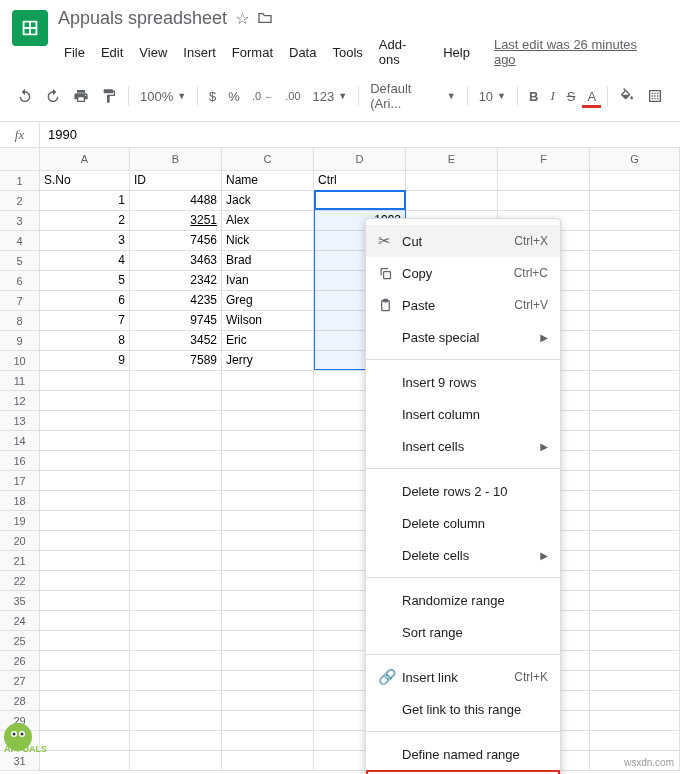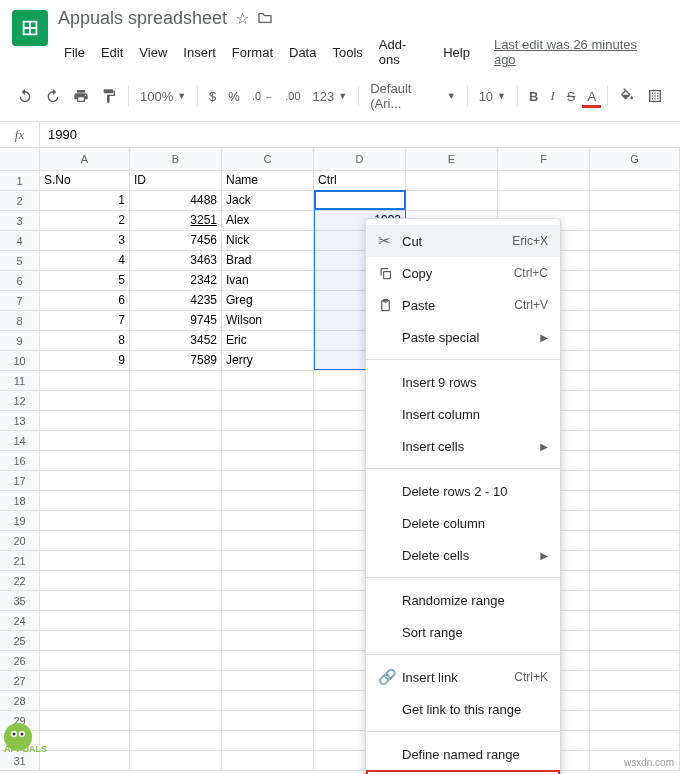--- a/index.html
+++ b/index.html
@@ -473,21 +473,21 @@
     </div>
 
   <div class="sel-range" style="left:314px; top:42px; width:92px; height:180px;"></div>
   <div class="sel-active" style="left:314px; top:42px; width:92px; height:20px;"></div>
 </div>
 
 <div class="context-menu" style="left:365px; top:218px;">
   <div class="ctx-item" style="background:#f1f3f4">
     <span class="ctx-icon">✂</span>
     <span class="ctx-label">Cut</span>
-    <span class="ctx-short">Eric+X</span>
+    <span class="ctx-short">Ctrl+X</span>
   </div>
   <div class="ctx-item">
     <span class="ctx-icon">
         <svg width="15" height="15" viewBox="0 0 24 24" fill="none" stroke="#5f6368" stroke-width="2">
           <rect x="9" y="9" width="11" height="11" rx="1"></rect>
           <path d="M5 15V5a1 1 0 011-1h10"></path>
         </svg>
       </span>
     <span class="ctx-label">Copy</span>
     <span class="ctx-short">Ctrl+C</span>

